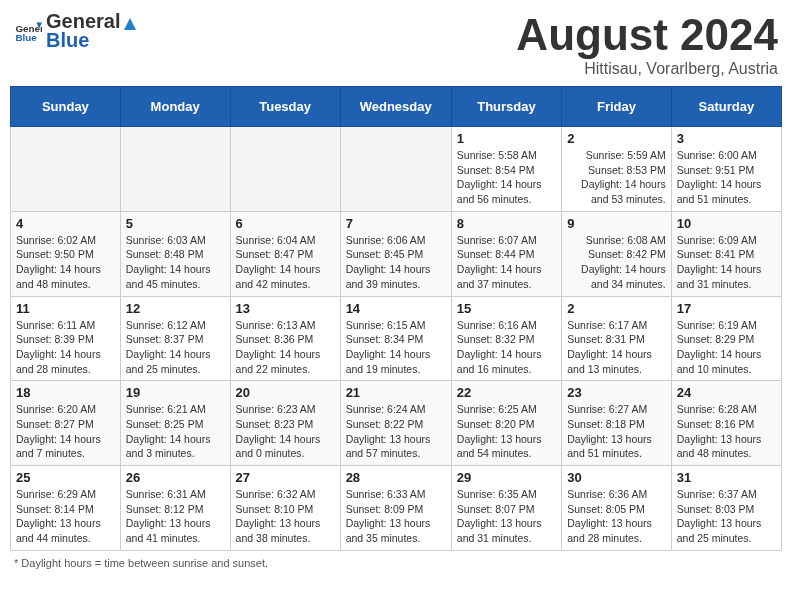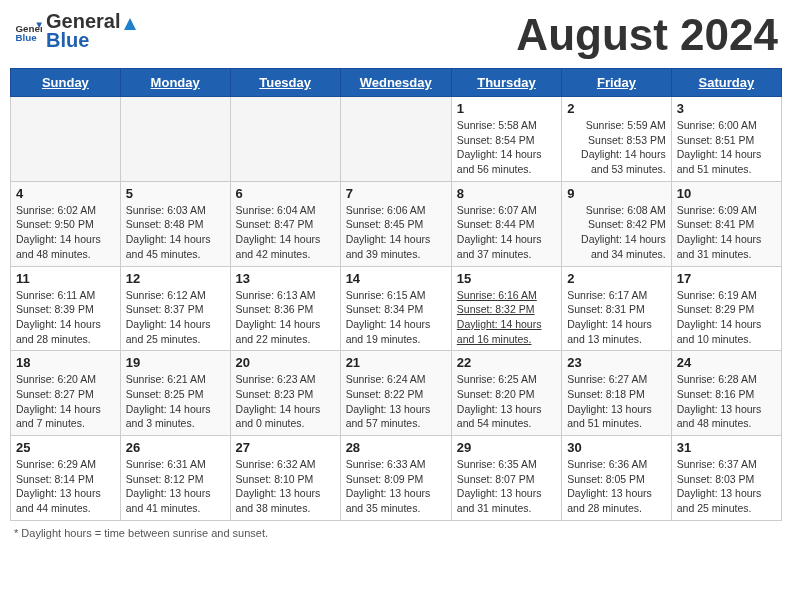--- a/index.html
+++ b/index.html
@@ -40,24 +40,23 @@
     }
     .calendar {
       width: 100%;
       border-collapse: collapse;
       font-size: 11px;
     }
     .calendar th {
       background-color: #2060b0;
       color: #fff;
       text-align: center;
-      padding: 6px 4px;
+      padding: 12px 4px;
       font-size: 13px;
       border: 1px solid #1a4d99;
-      text-decoration: underline;
     }
     .calendar td {
       border: 1px solid #ccc;
       vertical-align: top;
       padding: 4px 5px;
       width: 113px;
       min-height: 80px;
       background: #fff;
     }
     .calendar td.empty {
@@ -101,20 +100,21 @@
         <span style="font-size:20px;font-weight:bold;color:#333;">General</span>
         <svg viewBox="0 0 20 20" width="20" height="20" style="margin-top:2px;">
           <polygon points="4,18 16,18 10,6" fill="#2080cc"></polygon>
         </svg>
       </div>
       <div style="font-size:20px;font-weight:bold;color:#2060b0;margin-top:-4px;">Blue</div>
     </div>
   </div>
   <div class="title-area">
     <div class="title-month">August 2024</div>
+    <div class="title-location">Hittisau, Vorarlberg, Austria</div>
   </div>
 </div>
 
 <table class="calendar">
   <thead>
     <tr>
     <th>Sunday</th>
         <th>Monday</th>
         <th>Tuesday</th>
         <th>Wednesday</th>
@@ -139,21 +139,21 @@
         <td>
           <span class="day-number">2</span>
           <div class="day-info" style="white-space: pre-line; text-align: right;">Sunrise: 5:59 AM
 Sunset: 8:53 PM
 Daylight: 14 hours
 and 53 minutes.</div>
         </td>
         <td>
           <span class="day-number">3</span>
           <div class="day-info" style="white-space: pre-line;">Sunrise: 6:00 AM
-Sunset: 8:51 PM
+Sunset: 9:51 PM
 Daylight: 14 hours
 and 51 minutes.</div>
         </td>
       </tr>
       <tr>
         <td>
           <span class="day-number">4</span>
           <div class="day-info" style="white-space: pre-line;">Sunrise: 6:02 AM
 Sunset: 9:50 PM
 Daylight: 14 hours
@@ -226,21 +226,21 @@
         </td>
         <td>
           <span class="day-number">14</span>
           <div class="day-info" style="white-space: pre-line;">Sunrise: 6:15 AM
 Sunset: 8:34 PM
 Daylight: 14 hours
 and 19 minutes.</div>
         </td>
         <td>
           <span class="day-number">15</span>
-          <div class="day-info" style="white-space: pre-line; text-decoration: underline;">Sunrise: 6:16 AM
+          <div class="day-info" style="white-space: pre-line;">Sunrise: 6:16 AM
 Sunset: 8:32 PM
 Daylight: 14 hours
 and 16 minutes.</div>
         </td>
         <td>
           <span class="day-number">2</span>
           <div class="day-info" style="white-space: pre-line;">Sunrise: 6:17 AM
 Sunset: 8:31 PM
 Daylight: 14 hours
 and 13 minutes.</div>

